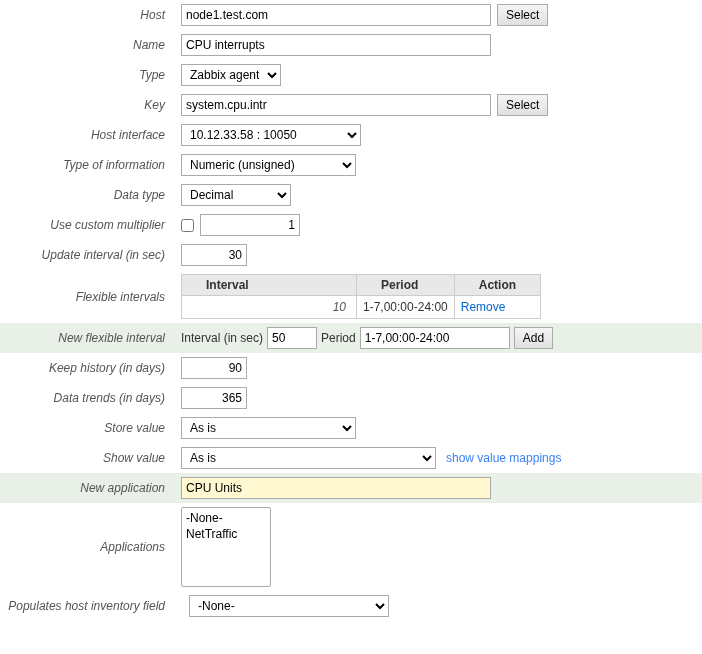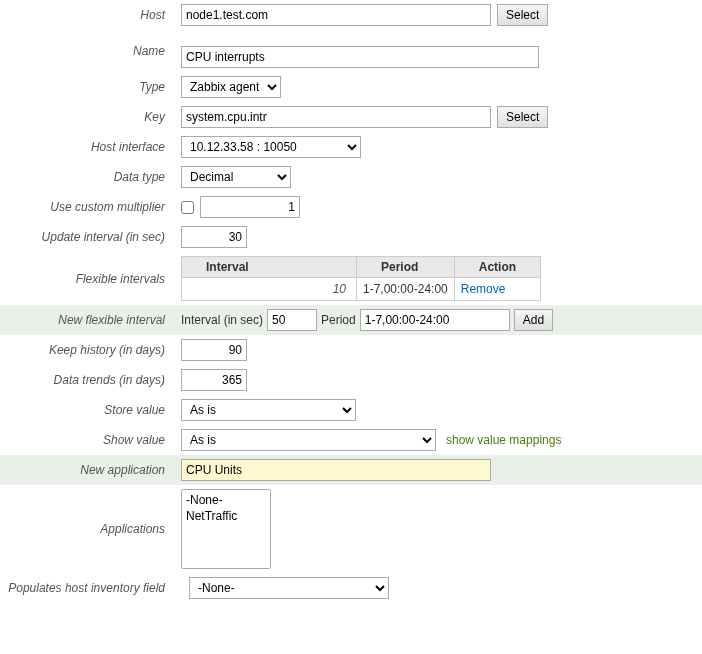--- a/index.html
+++ b/index.html
@@ -84,21 +84,21 @@
       font-size: 12px;
     }
 
     .remove-link {
       color: #0066cc;
       text-decoration: none;
       font-size: 12px;
     }
 
     .show-link {
-      color: #4d7c0f;
+      color: #3b82f6;
       text-decoration: none;
       font-size: 12px;
       margin-left: 6px;
     }
 
     .listbox {
       border: 1px solid #aaa;
       width: 90px;
       height: 80px;
       font-size: 12px;
@@ -124,22 +124,21 @@
 
     .multiplier-input {
       width: 100px;
     }
 
     .host-input {
       width: 310px;
     }
 
     .name-input {
-      width: 358px;
-      margin-top: 12px;
+      width: 310px;
     }
 
     .key-input {
       width: 310px;
     }
 
     .number-input {
       width: 66px;
       text-align: right;
     }
@@ -218,20 +217,28 @@
 
     <tr>
       <td>Host interface</td>
       <td>
         <select style="width:180px;">
           <option>10.12.33.58 : 10050</option>
         </select>
       </td>
     </tr>
 
+    <tr>
+      <td>Type of information</td>
+      <td>
+        <select style="width:175px;">
+          <option>Numeric (unsigned)</option>
+        </select>
+      </td>
+    </tr>
 
     <tr>
       <td>Data type</td>
       <td>
         <select style="width:110px;">
           <option>Decimal</option>
         </select>
       </td>
     </tr>
 

